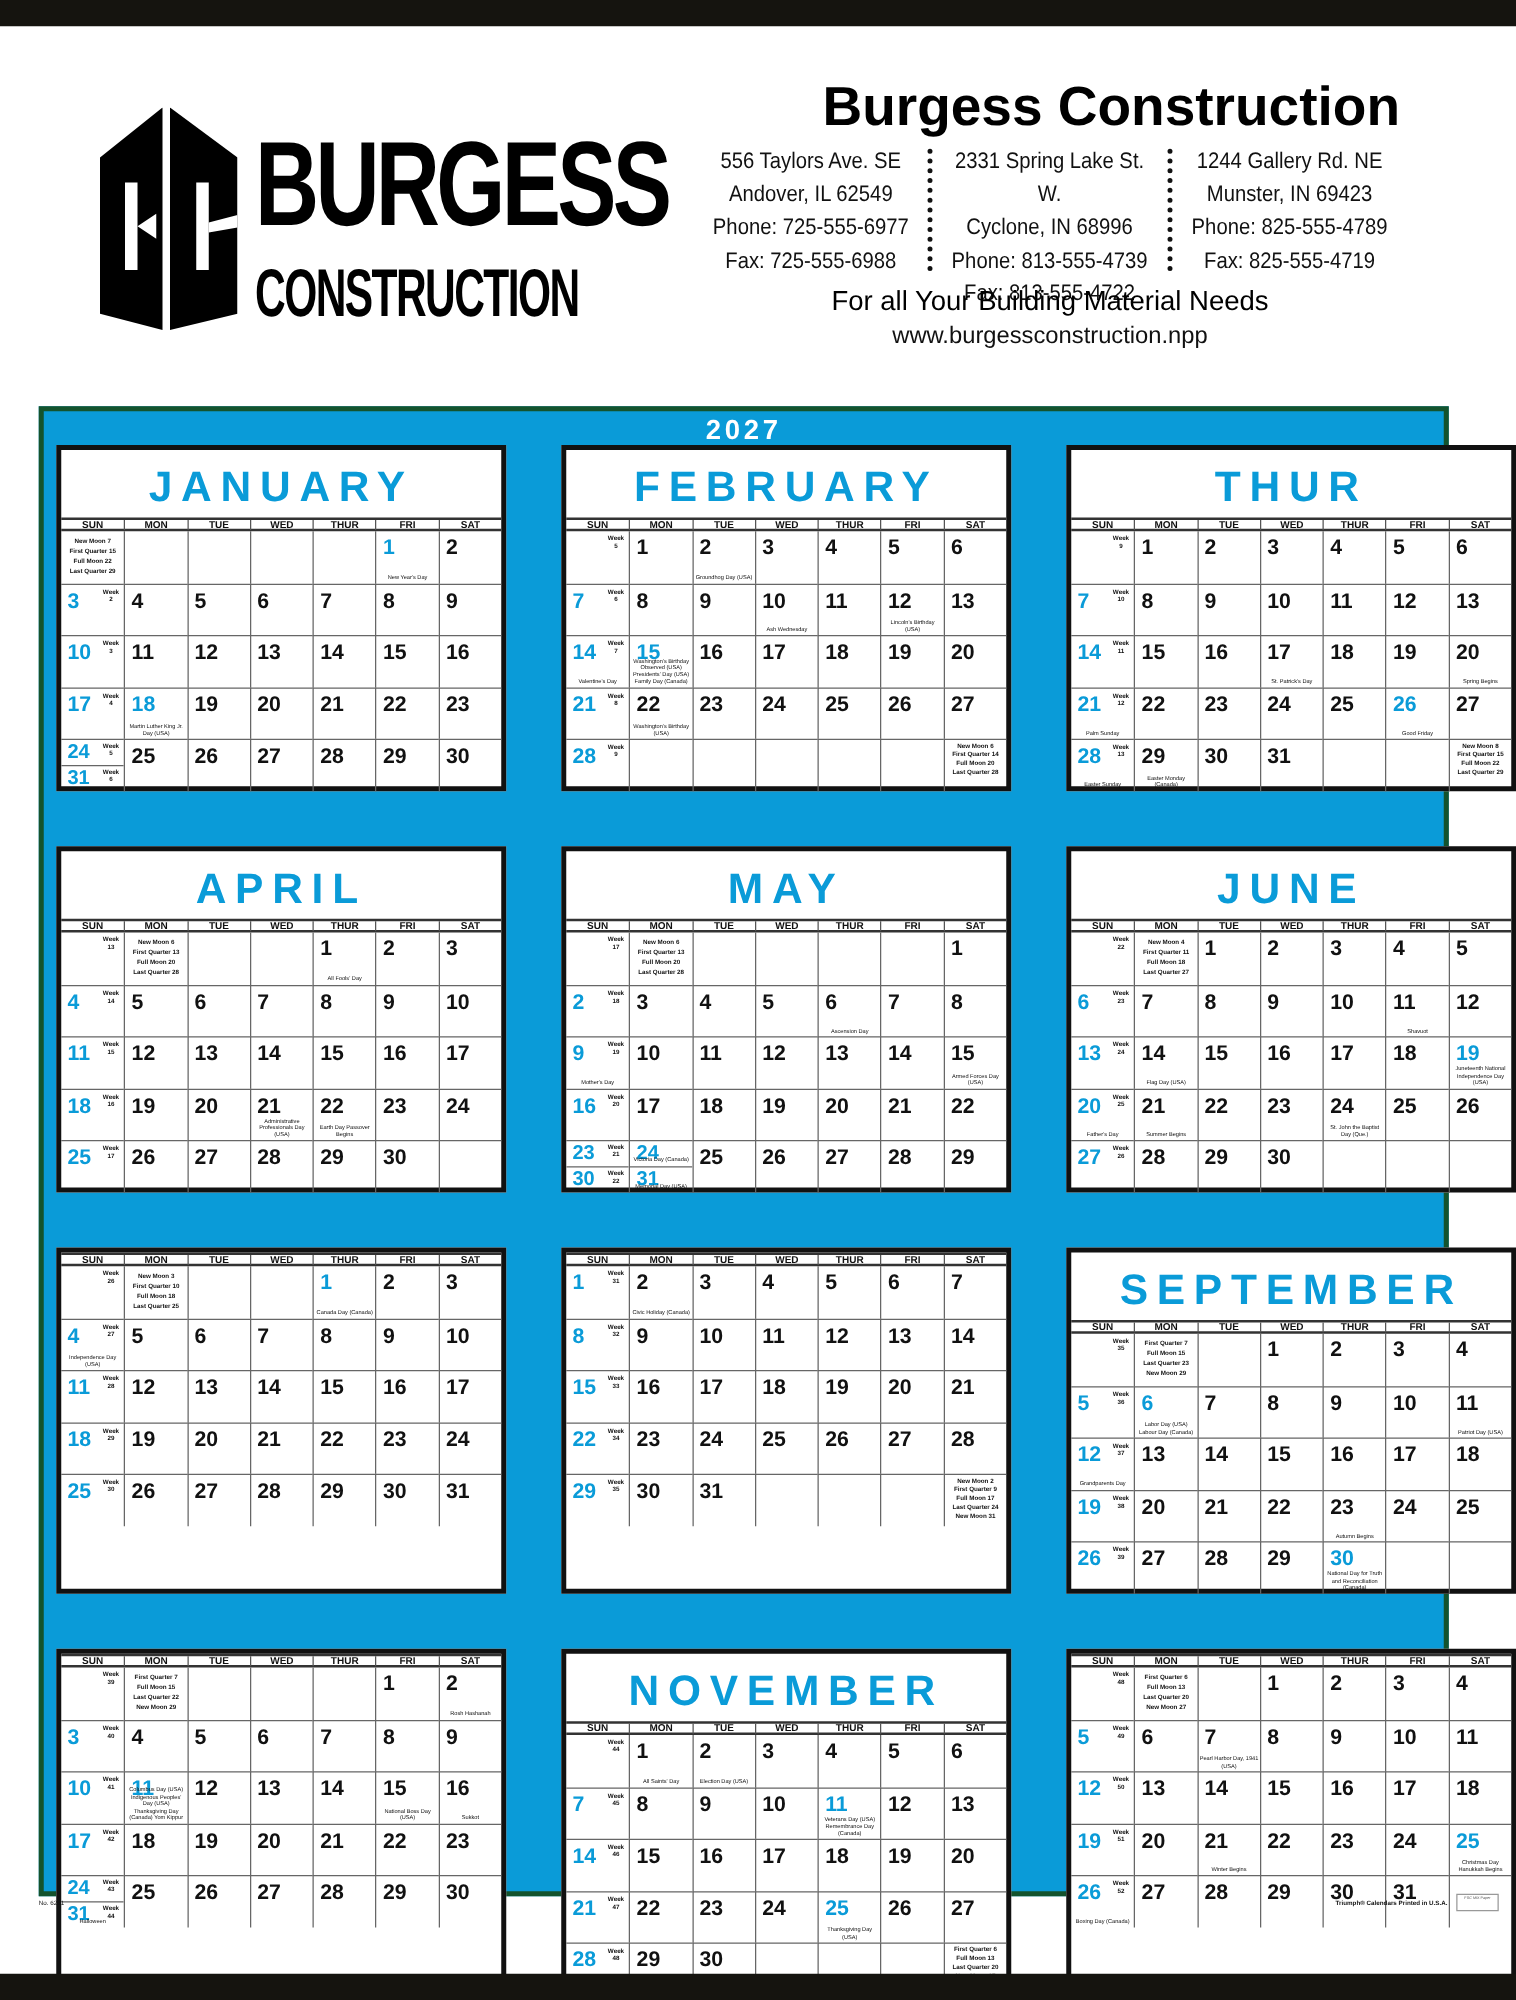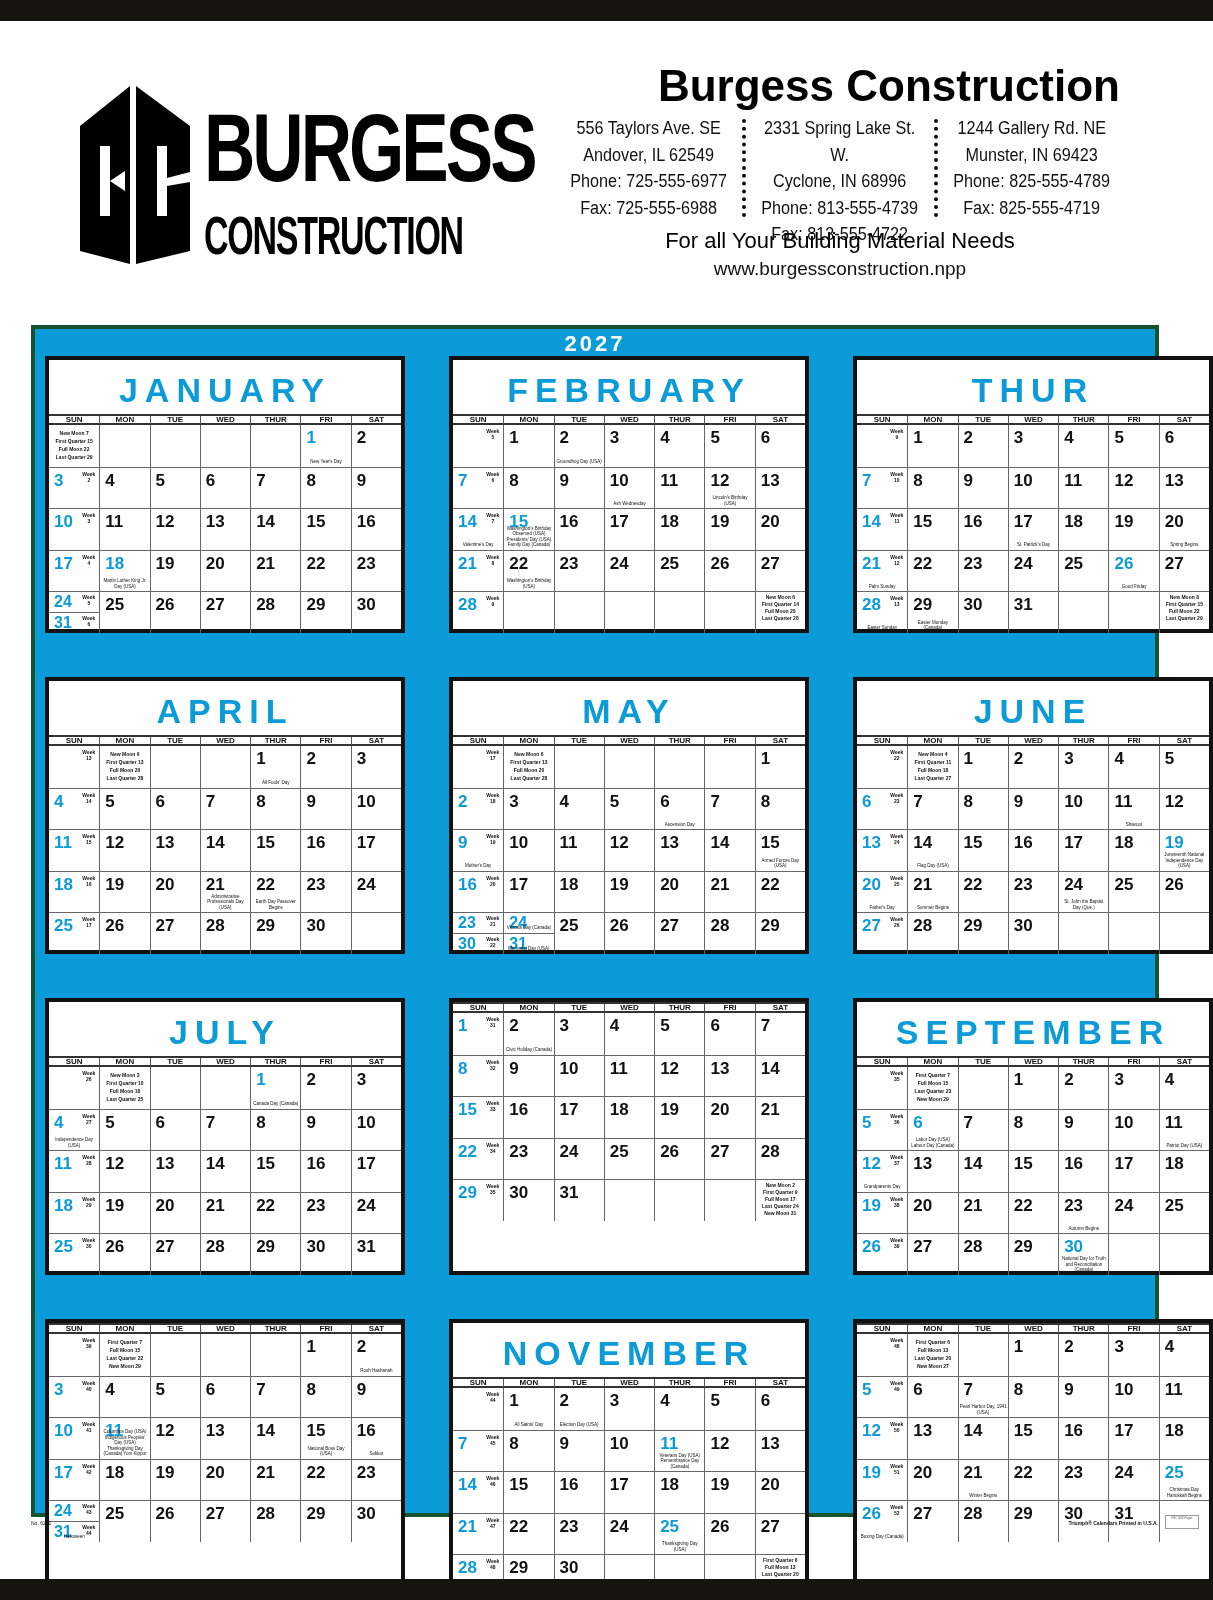--- a/index.html
+++ b/index.html
@@ -851,21 +851,20 @@
           </div>
           <div class="cell c3">
             <span class="day">30</span>
           </div>
           <div class="cell c4"></div>
           <div class="cell c5"></div>
           <div class="cell c6"></div>
         </div>
       </div>
       <div class="month">
-        <div class="month-title">JULY</div>
         <div class="dow-row">
           <div class="dow">SUN</div>
           <div class="dow">MON</div>
           <div class="dow">TUE</div>
           <div class="dow">WED</div>
           <div class="dow">THUR</div>
           <div class="dow">FRI</div>
           <div class="dow">SAT</div>
         </div>
         <div class="weeks">

